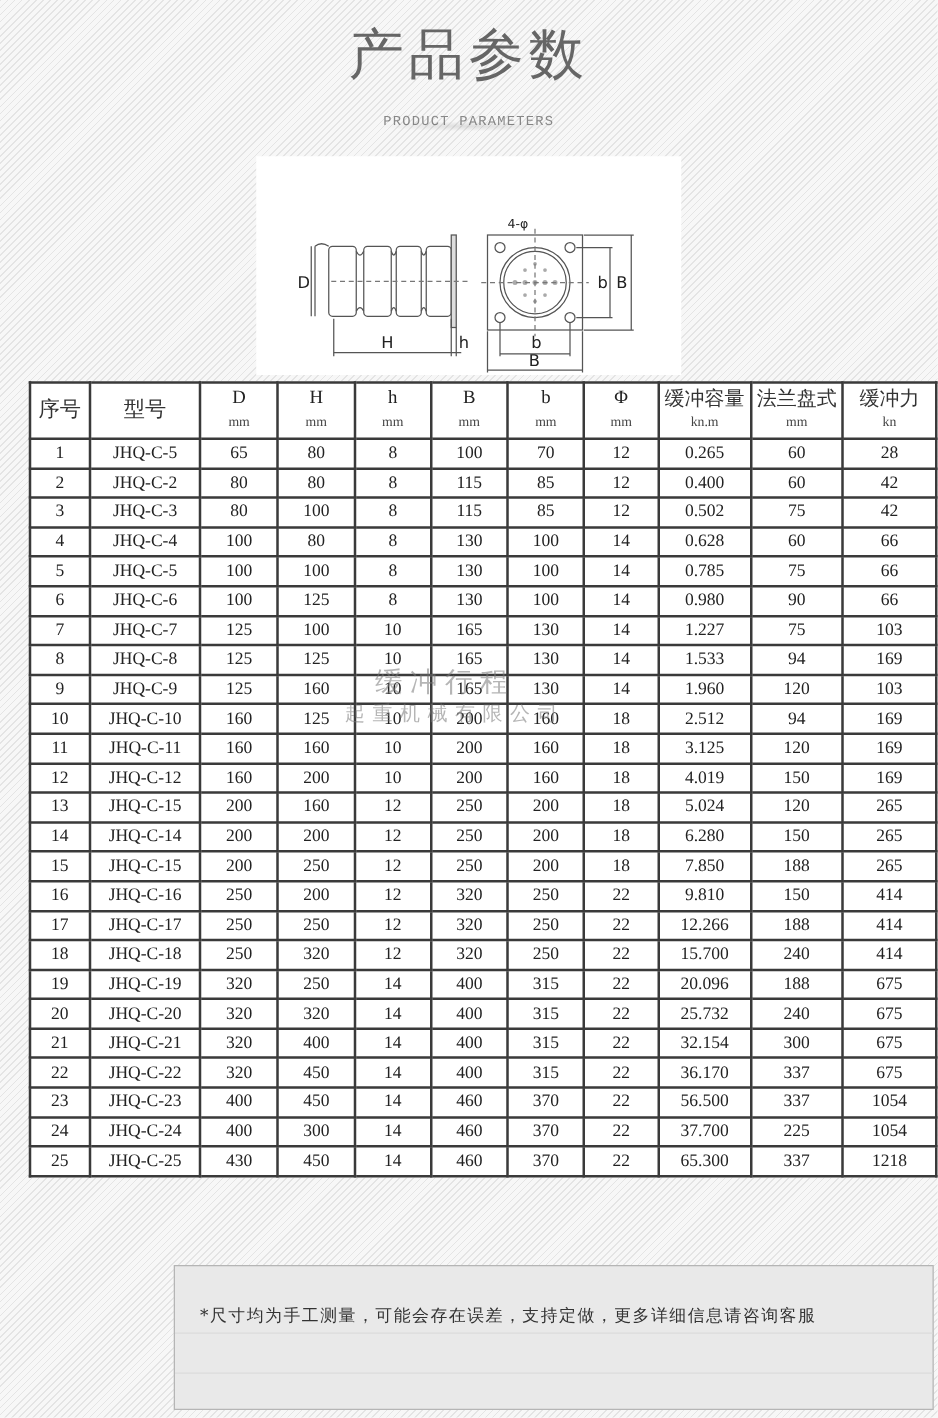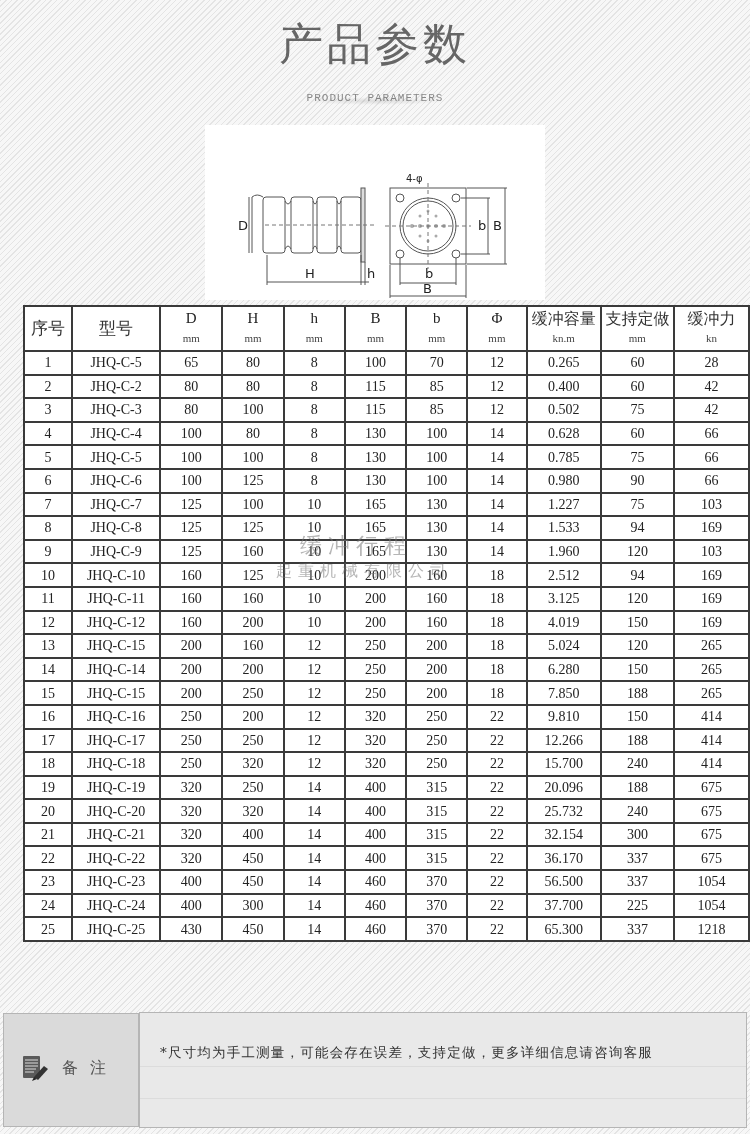--- a/index.html
+++ b/index.html
@@ -220,21 +220,21 @@
         </th>
       <th>
           <span class="hname">Φ</span>
           <span class="hunit">mm</span>
         </th>
       <th>
           <span class="hname cjk">缓冲容量</span>
           <span class="hunit">kn.m</span>
         </th>
       <th>
-          <span class="hname cjk">支持定做</span>
+          <span class="hname cjk">法兰盘式</span>
           <span class="hunit">mm</span>
         </th>
       <th>
           <span class="hname cjk">缓冲力</span>
           <span class="hunit">kn</span>
         </th>
     </tr>
   </thead>
   <tbody id="table-body">
       <tr>
@@ -562,33 +562,18 @@
         <td>337</td>
         <td>1218</td>
       </tr>
     </tbody>
 </table>
 
 <div class="watermark wm1">缓冲行程</div>
 <div class="watermark wm2">起重机械有限公司</div>
 
 <div class="note-area">
-  <div class="note-left">
-    <svg class="note-icon" viewBox="0 0 28 26">
-      <rect x="1" y="1" width="17" height="22" fill="#5a5a5a" rx="1"></rect>
-      <g stroke="#c8c8c8" stroke-width="1.2">
-        <line x1="3" y1="5" x2="16" y2="5"></line>
-          <line x1="3" y1="8" x2="16" y2="8"></line>
-        <line x1="3" y1="11" x2="16" y2="11"></line>
-          <line x1="3" y1="14" x2="14" y2="14"></line>
-        <line x1="3" y1="17" x2="12" y2="17"></line>
-      </g>
-      <path d="M12 22 L22 11 L26 14 L16 25 Z" fill="#333"></path>
-      <path d="M12 22 L10 26 L15 24 Z" fill="#222"></path>
-    </svg>
-    <div class="note-label">备注</div>
-  </div>
   <div class="note-right">
     <div class="note-line" style="top:53px"></div>
     <div class="note-line" style="top:85px"></div>
     <div class="note-text">*尺寸均为手工测量，可能会存在误差，支持定做，更多详细信息请咨询客服</div>
   </div>
 </div>
 
 </body></html>

